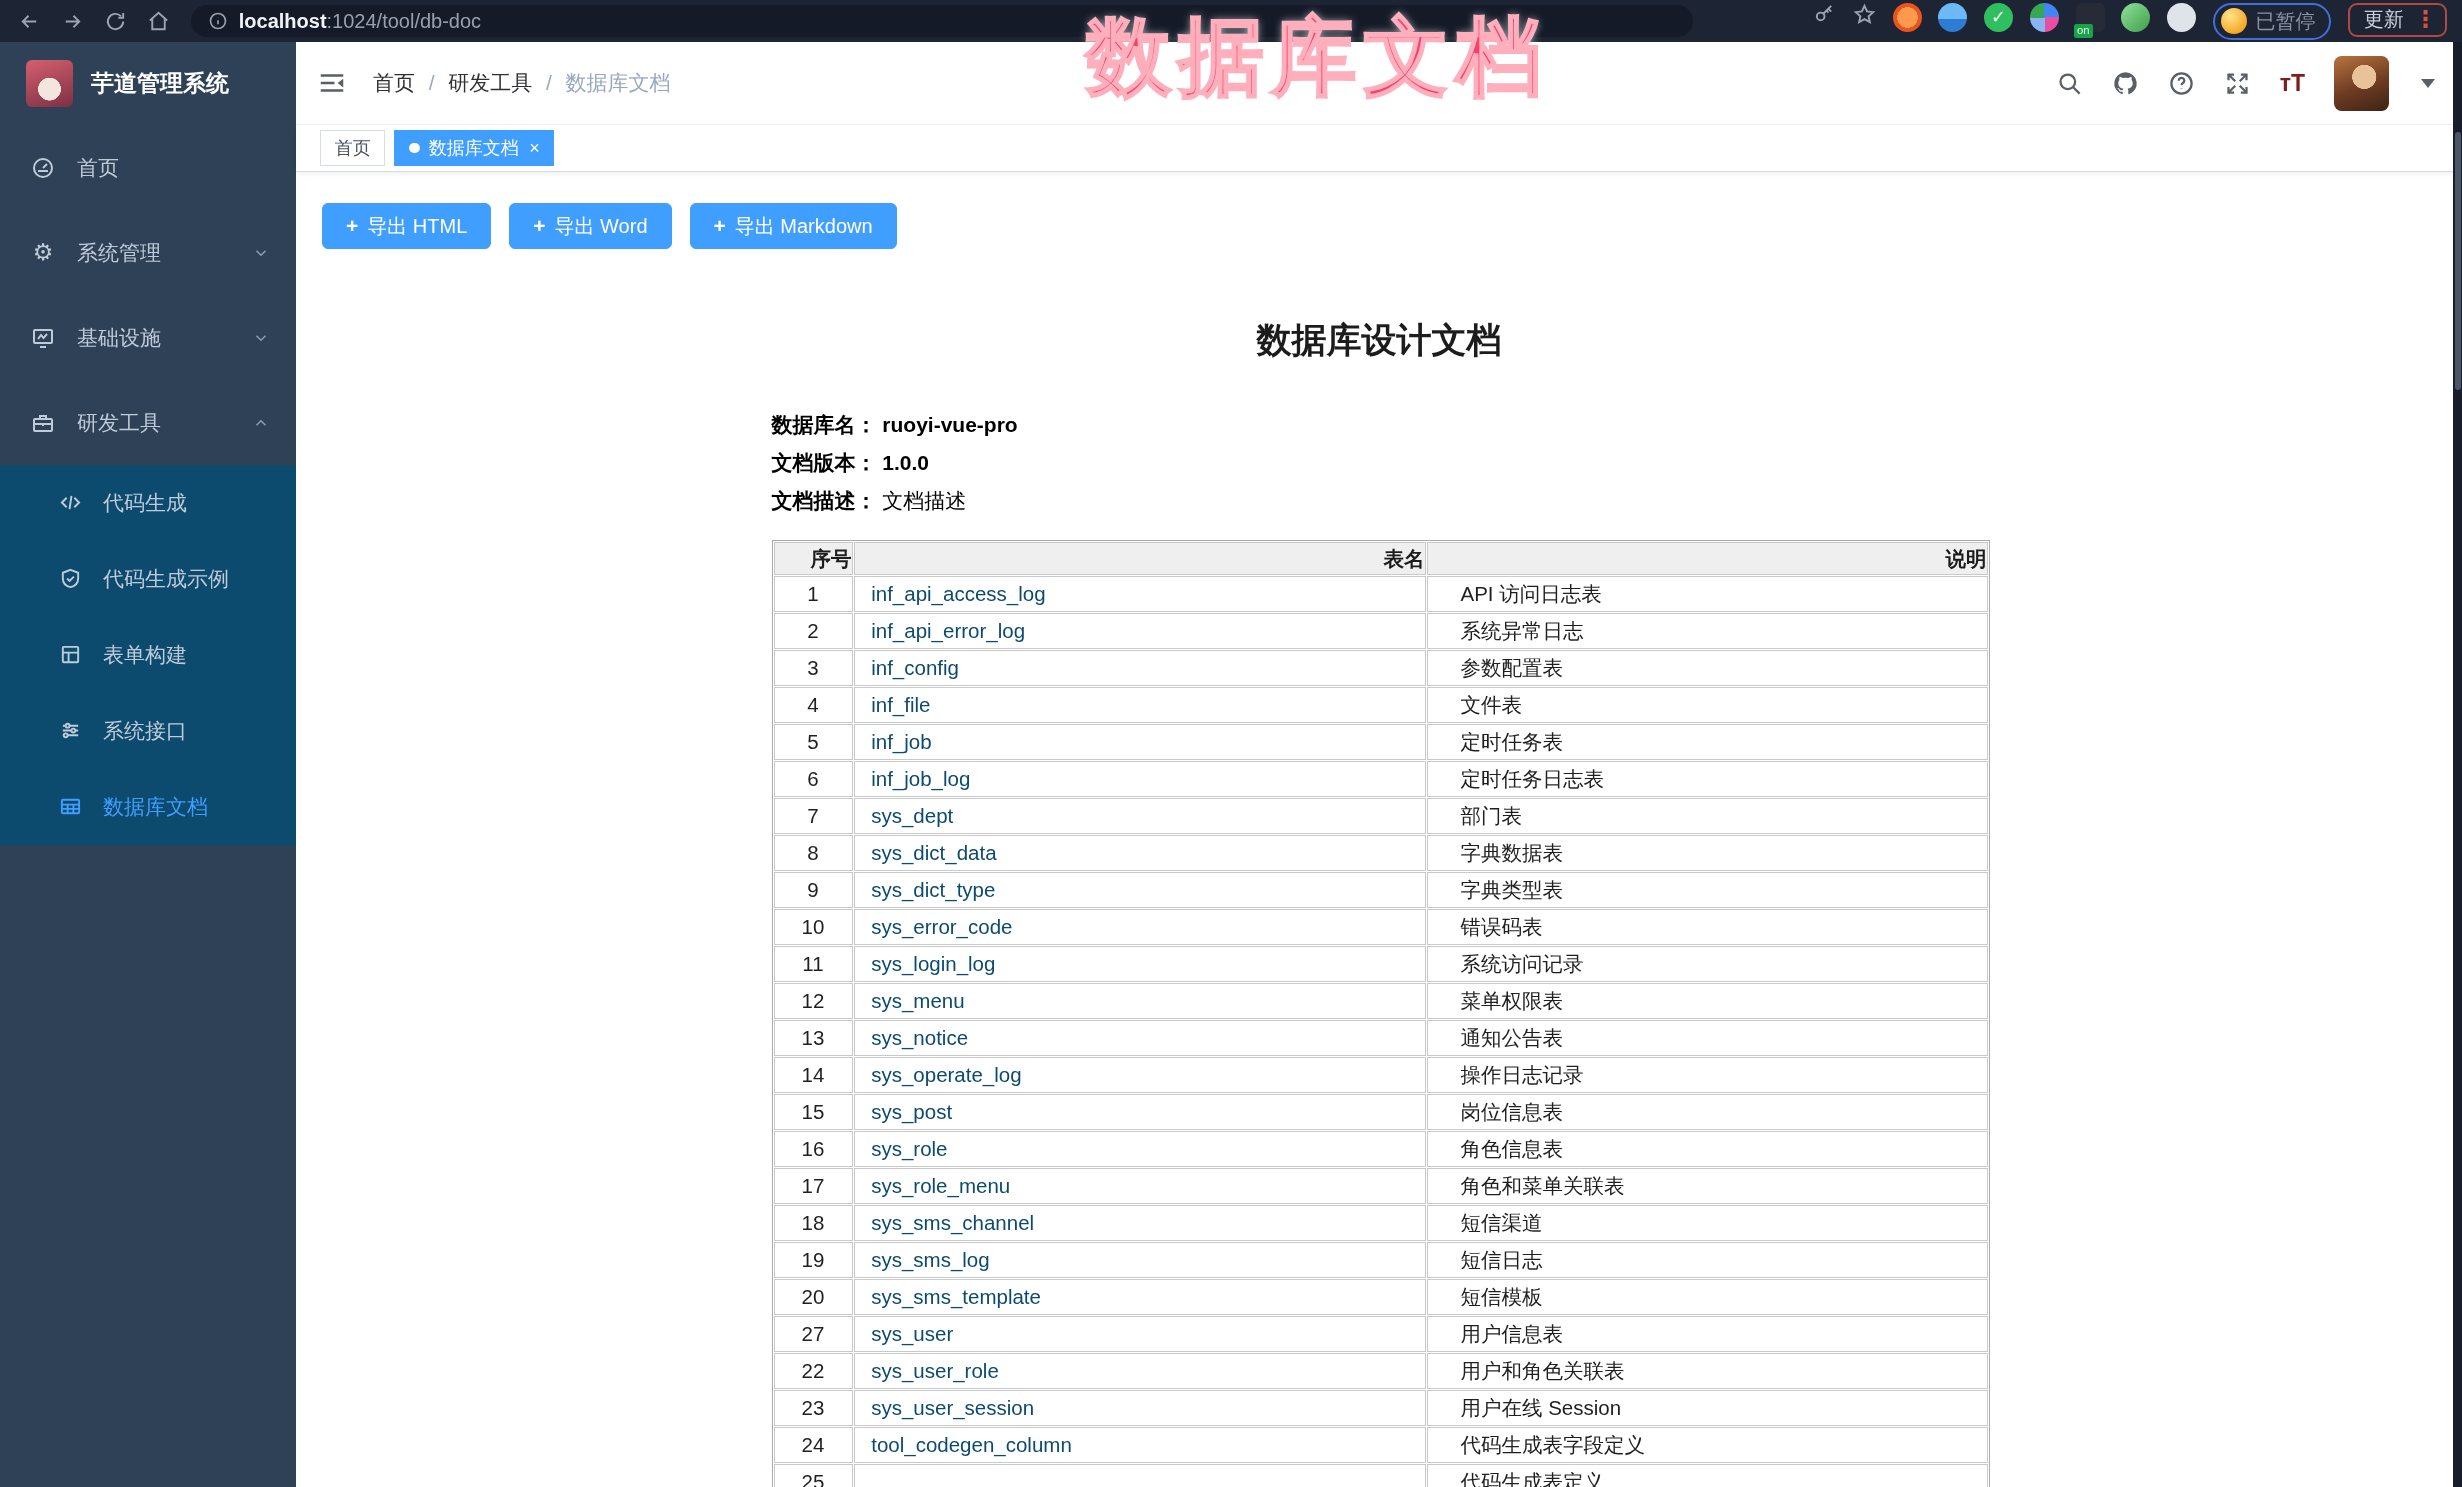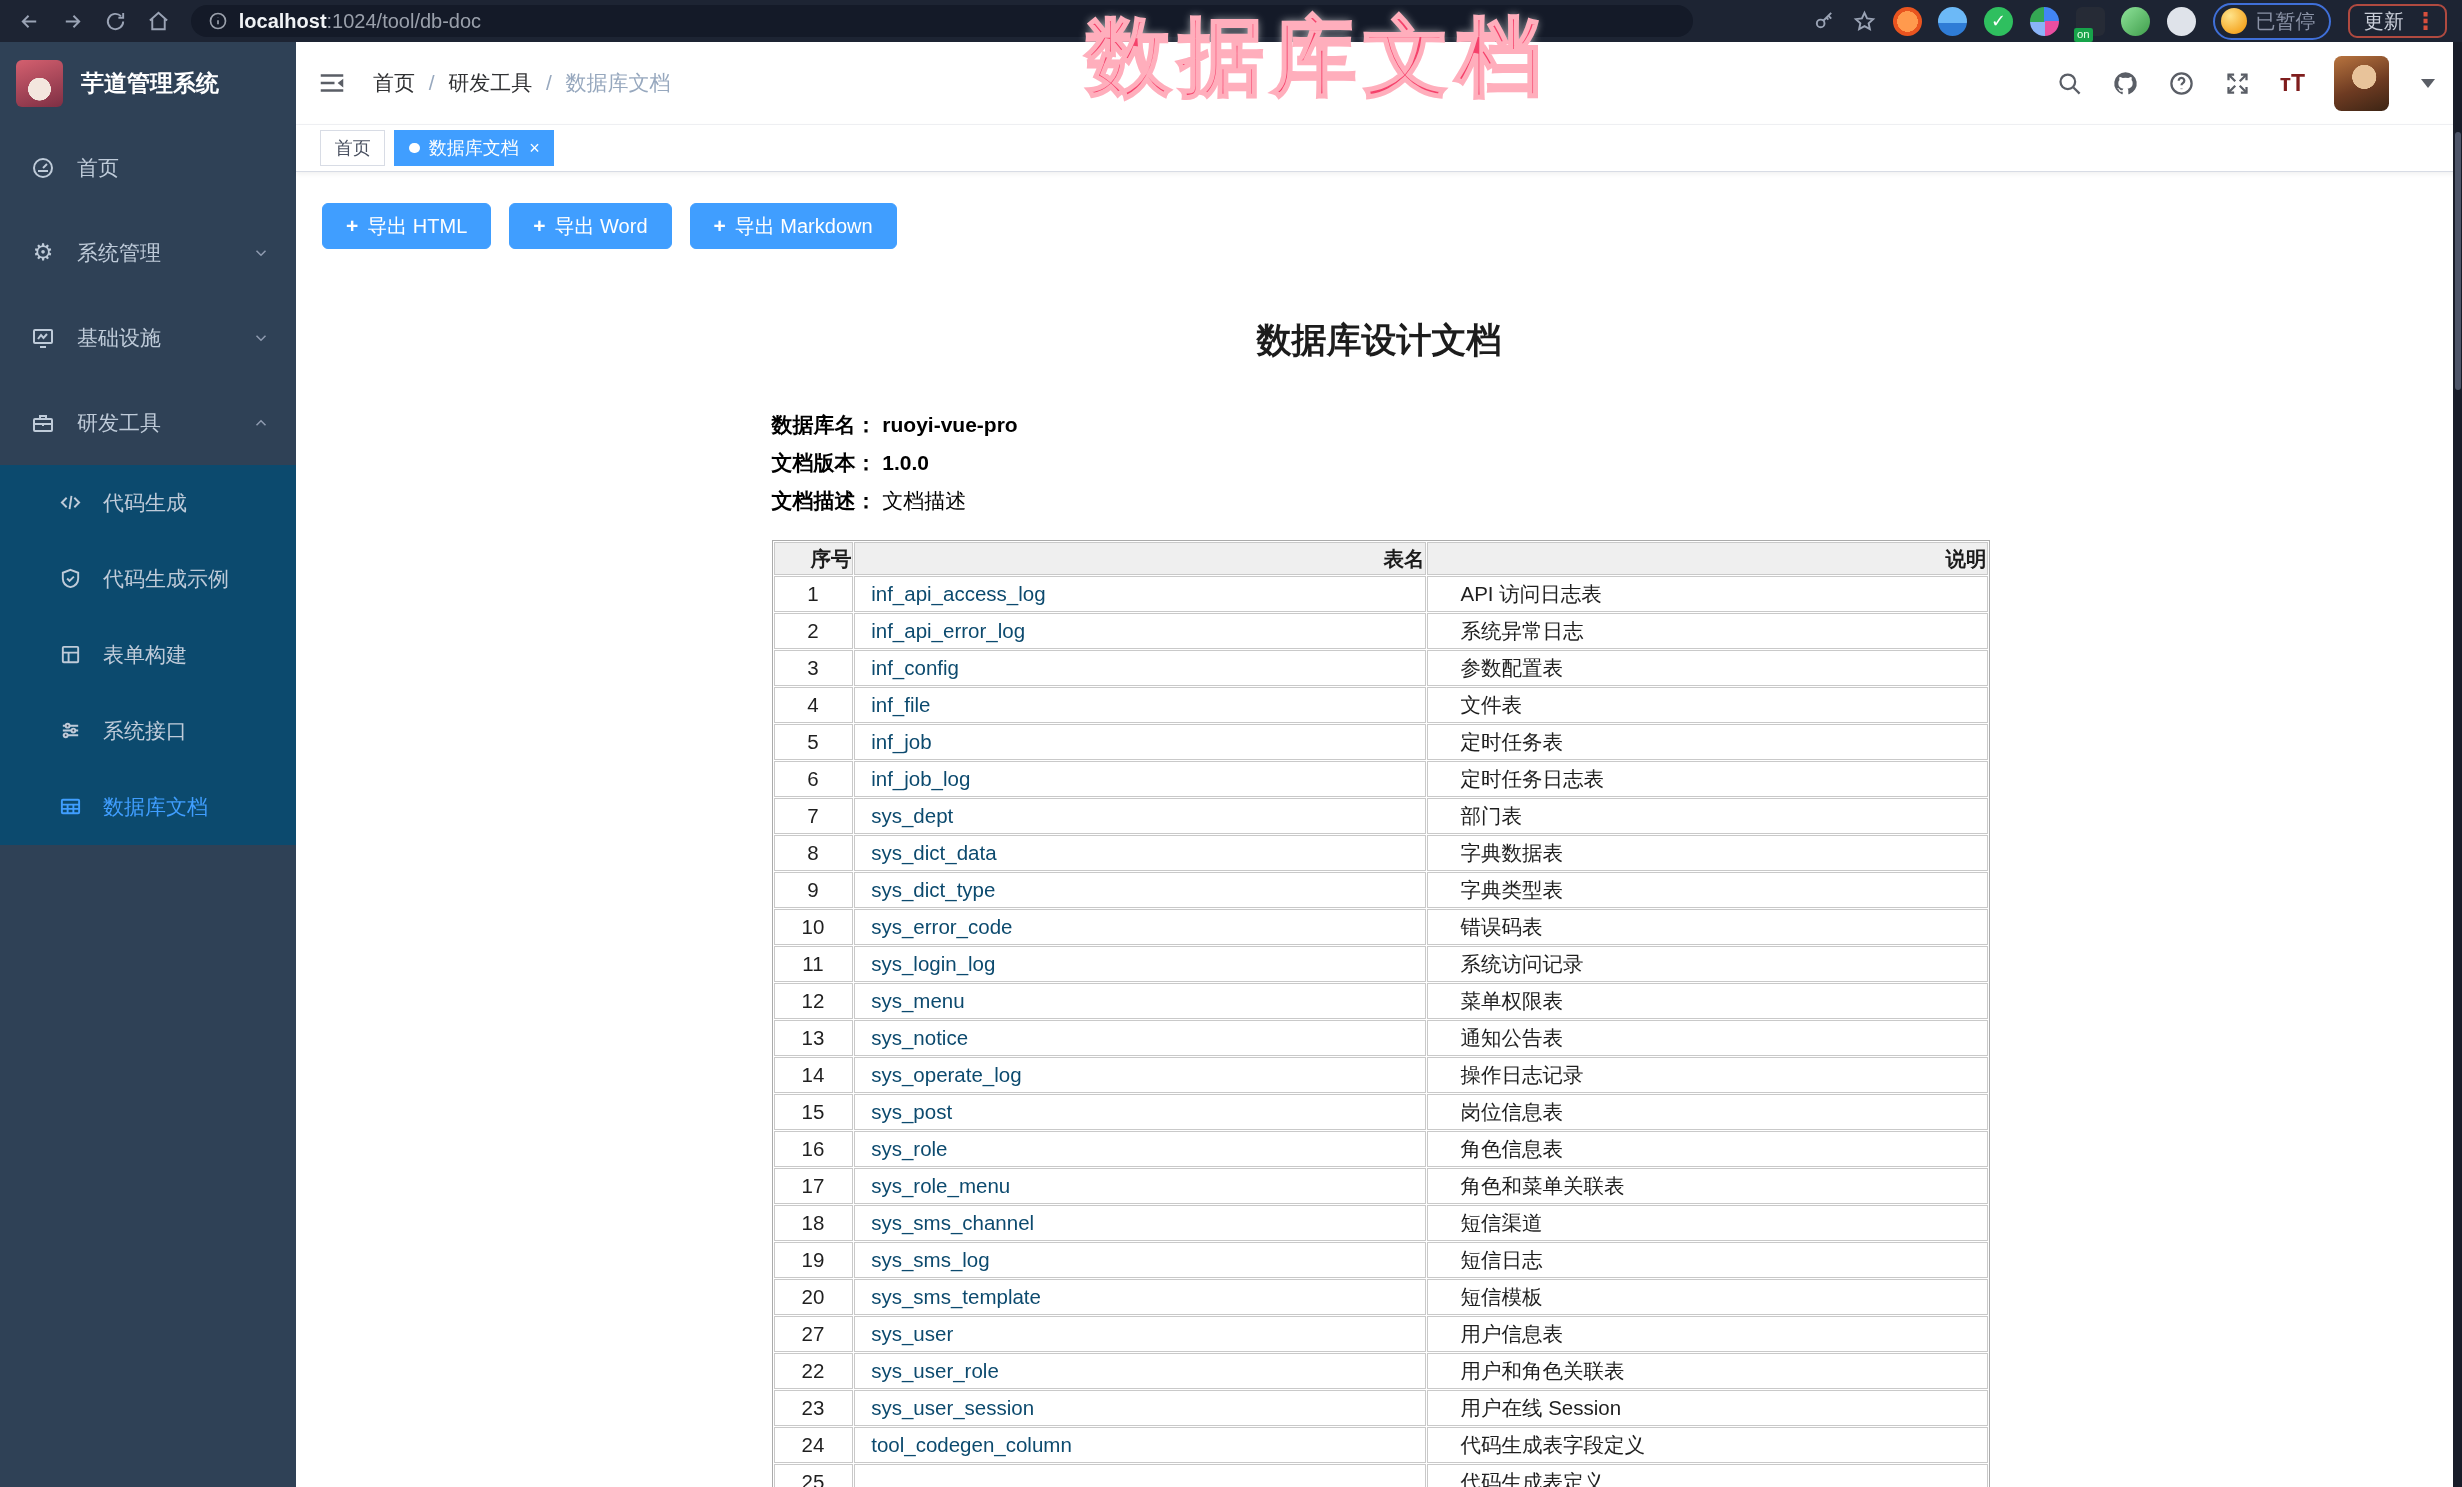--- a/index.html
+++ b/index.html
@@ -9,40 +9,40 @@
 
   
   .browser-bar { height:42px; background:#1d2433; display:flex; align-items:center; padding:0 10.6px; position:relative; z-index:5; }
   .bnav { display:flex; align-items:center; gap:20px; margin:0 7.6px; color:#9aa3b5; }
   .bnav svg { width:23px; height:23px; display:block; }
   .url-pill { flex:1; max-width:1502px; height:32px; background:#141a28; border-radius:16px; display:flex; align-items:center; padding:0 16.7px; margin:0 13.7px; color:#9aa0ab; }
   .url-pill svg { width:20px; height:20px; margin-right:10.6px; flex:none; }
   .url-text { font-size:20px; white-space:nowrap; }
   .url-host { color:#f1f3f6; font-weight:bold; }
   .url-rest { color:#9aa0ab; }
-  .browser-right { display:flex; align-items:center; gap:16.7px; margin-left:auto; padding-right:4.6px; }
+  .browser-right { display:flex; align-items:flex-start; gap:16.7px; margin-left:auto; padding-right:4.6px; }
   .bicon { color:#9aa3b5; } .bicon svg { width:23px; height:23px; display:block; }
   .ext { width:29px; height:29px; border-radius:50%; flex:none; position:relative; }
   .ext-1 { background:radial-gradient(circle,#ff9a4d 0 50%,#e9541f 51% 100%); }
   .ext-2 { background:linear-gradient(180deg,#6cb9f7 0 55%,#2f7cd6 56% 100%); }
   .ext-3 { background:#2fbf5f; } .ext-3::after { content:"✓"; position:absolute; inset:0; color:#fff; font-size:18px; line-height:29px; text-align:center; }
   .ext-4 { background:conic-gradient(#4285f4 0 25%, #ea4ea0 0 50%, #8ab4f8 0 75%, #34a853 0); }
   .ext-5 { background:#262b36; border-radius:6px; } .ext-5::after { content:"on"; position:absolute; left:-1.5px; bottom:-6px; background:#17a34a; color:#eaffea; font-size:11.4px; line-height:13.7px; padding:0 3px; border-radius:2.3px; }
   .ext-6 { background:linear-gradient(135deg,#8fe39a,#3f9d4b); }
   .ext-7 { background:#dfe3ea; }
   .paused-badge { display:flex; align-items:center; gap:9px; border:2.3px solid #3f6fd8; border-radius:20px; padding:3px 13.7px 3px 6px; color:#8a92a6; font-size:20px; }
   .emoji-face { width:26px; height:26px; border-radius:50%; background:radial-gradient(circle at 35% 30%,#ffe38a,#f5a623 75%); position:relative; }
   .update-pill { display:flex; align-items:center; gap:10.6px; border:2.3px solid #b04a40; border-radius:9px; padding:1.5px 7.6px 1.5px 13.7px; }
   .update-label { color:#c9ced9; font-size:20px; }
   .kebab { color:#d94f3d; font-size:23px; font-weight:bold; letter-spacing:0; line-height:23px; }
 
   
   .app { display:flex; height:1445px; }
   .sidebar { width:296px; flex:none; background:#2f4156; color:#bfcbd9; }
-  .logo-row { height:83px; display:flex; align-items:center; padding-left:16px; }
+  .logo-row { height:83px; display:flex; align-items:center; padding-left:26px; }
   .logo-img { width:47px; height:47px; border-radius:6px; flex:none;
     background: radial-gradient(circle at 50% 62%, #f3e6de 0 30%, rgba(0,0,0,0) 31%),
                 linear-gradient(160deg,#d4606f 0%,#7e2f44 100%); }
   .logo-title { color:#fff; font-size:23px; font-weight:bold; margin-left:18px; white-space:nowrap; }
   .menu-item { height:85px; display:flex; align-items:center; padding:0 26px 0 30px; font-size:21px; cursor:pointer; }
   .menu-item .mi-icon { width:26px; height:26px; margin-right:21px; flex:none; color:#bfcbd9; display:flex; align-items:center; justify-content:center; font-size:23px; }
   .menu-item .mi-icon svg { width:24px; height:24px; }
   .menu-chevron { margin-left:auto; color:#8f9bb0; } .menu-chevron svg { width:18px; height:18px; display:block; }
   .submenu { background:#0c4a6e; }
   .sub-item { height:76px; display:flex; align-items:center; padding-left:59px; font-size:21px; cursor:pointer; }

